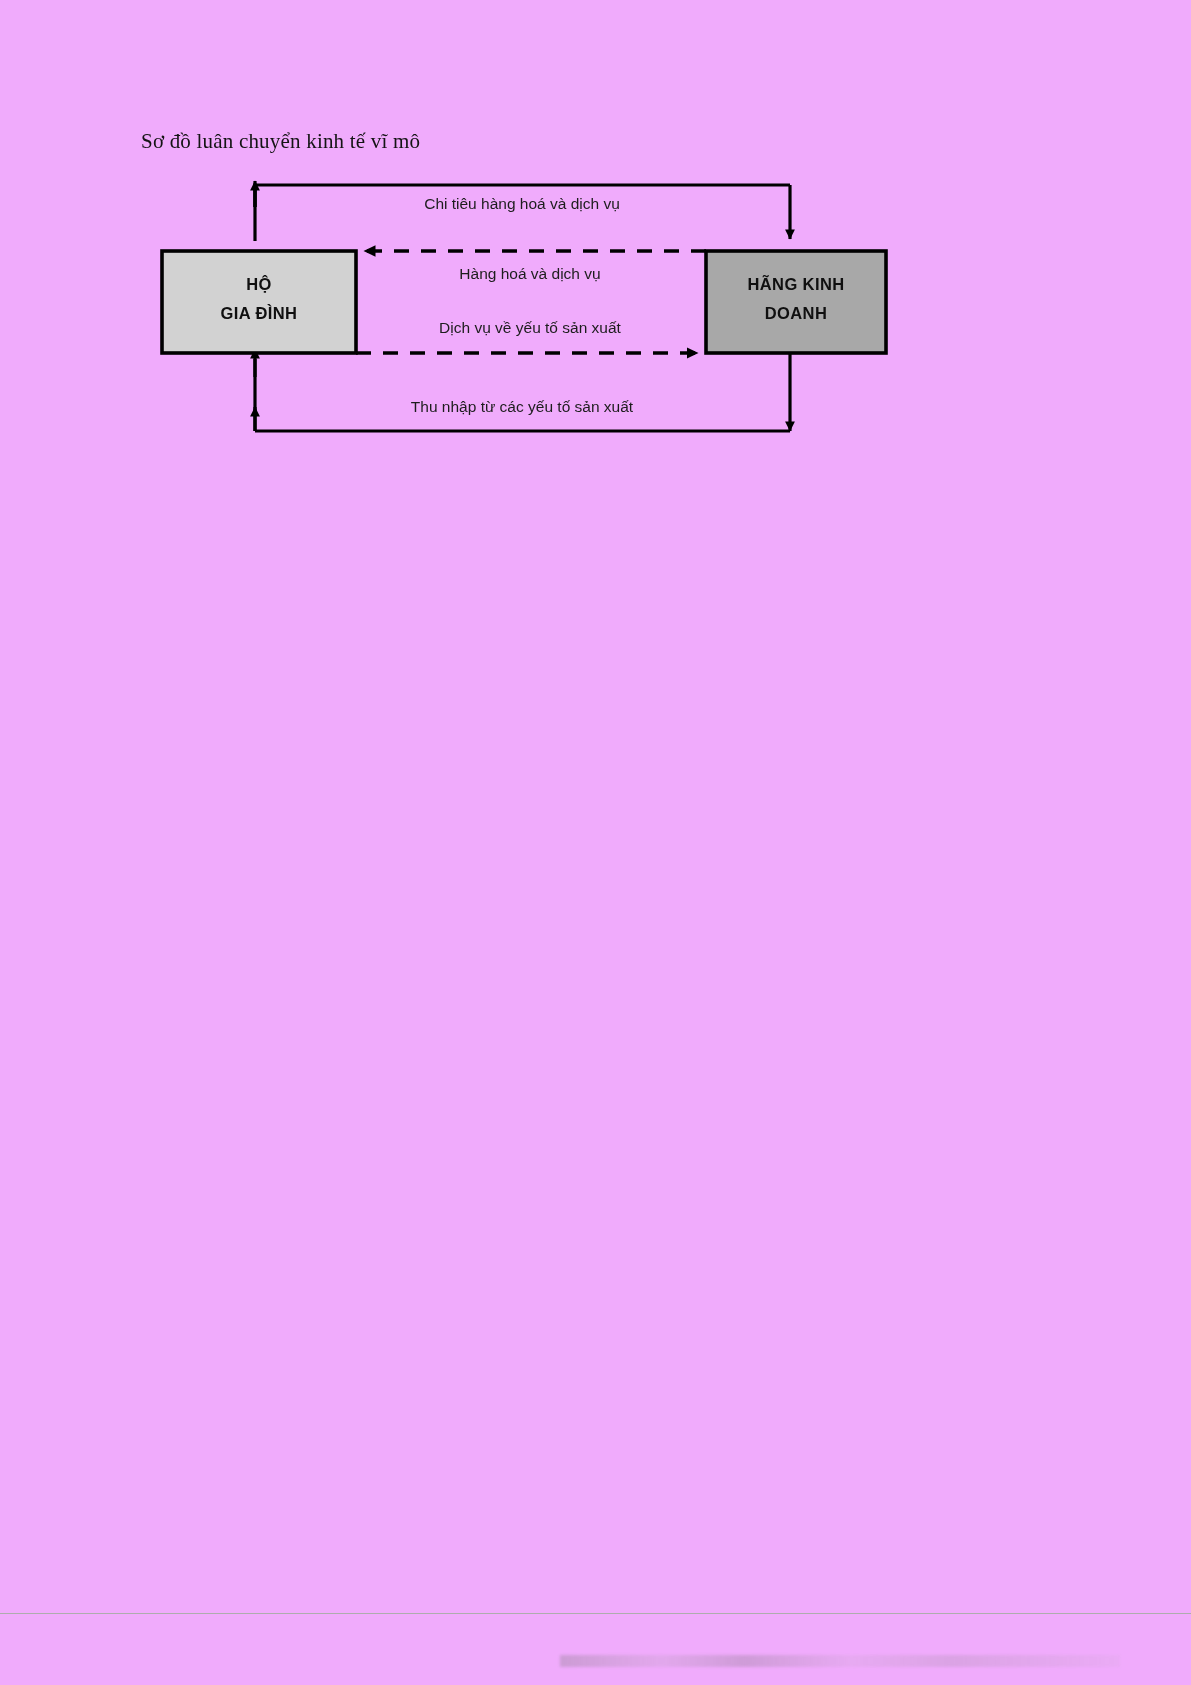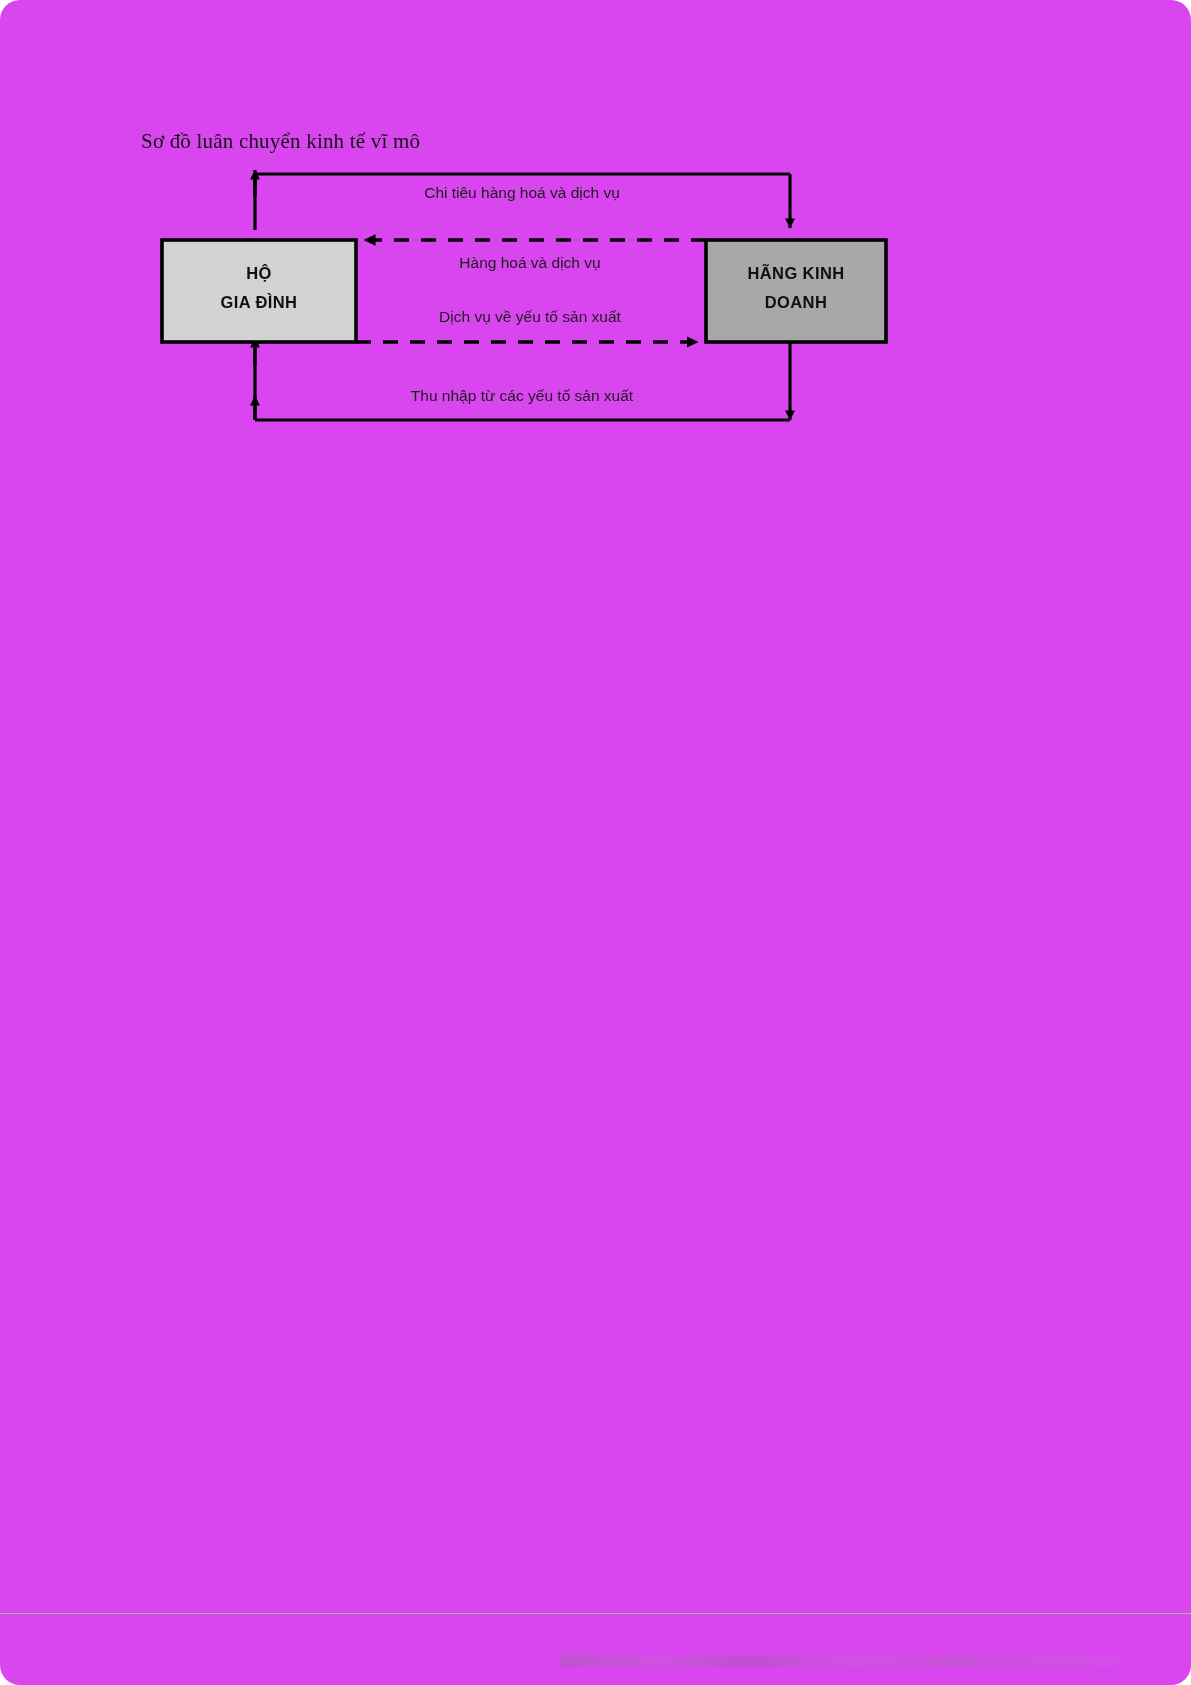--- a/index.html
+++ b/index.html
@@ -10,37 +10,36 @@
   body {
     width: 1191px;
     height: 1685px;
     position: relative;
     font-family: "Liberation Sans", sans-serif;
     overflow: hidden;
   }
   .page {
     position: absolute;
     inset: 0;
-    background: #d946ef;
-    border-radius: 20px;
+    background: #f0abfc;
   }
   .doc-title {
     position: absolute;
     left: 141px;
     top: 129px;
     font-family: "Liberation Serif", serif;
     font-size: 21px;
     color: #141414;
     letter-spacing: 0.2px;
     white-space: nowrap;
   }
   .diagram-wrap {
     position: absolute;
     left: 140px;
-    top: 152px;
+    top: 163px;
     width: 780px;
     height: 290px;
   }
   .diagram-svg {
     display: block;
     width: 780px;
     height: 290px;
   }
   .flow-label {
     font-family: "Liberation Sans", sans-serif;

